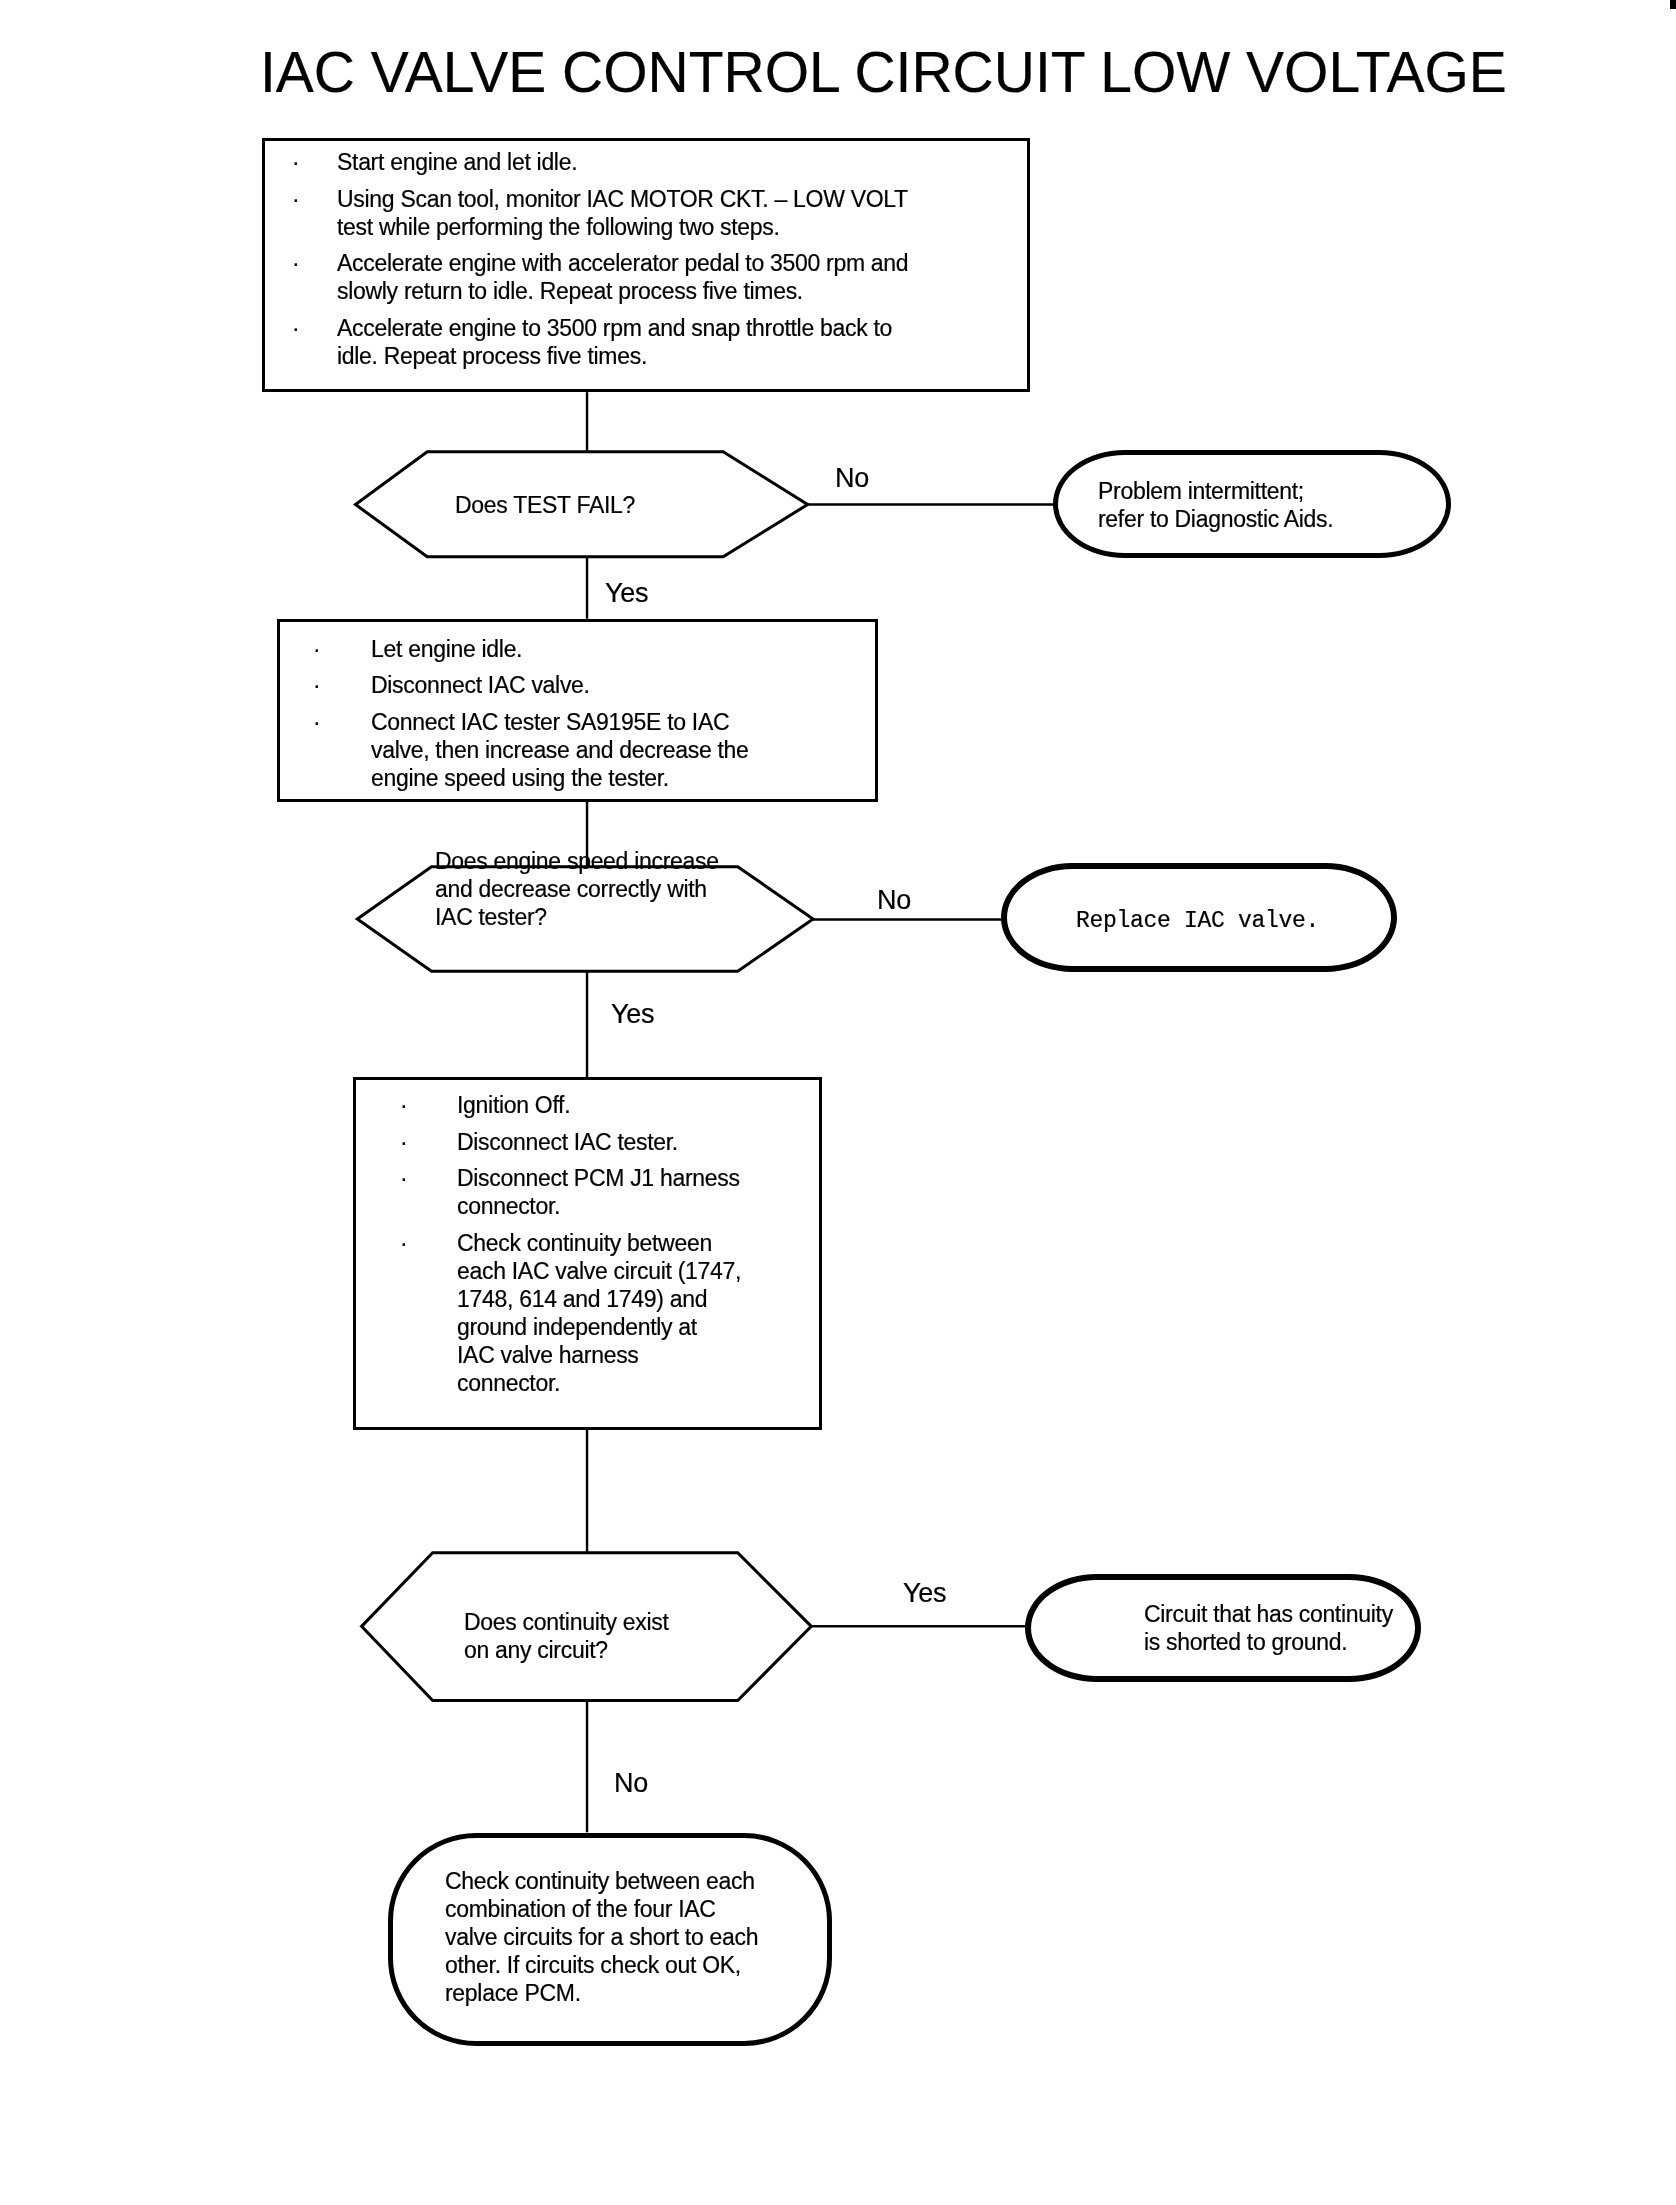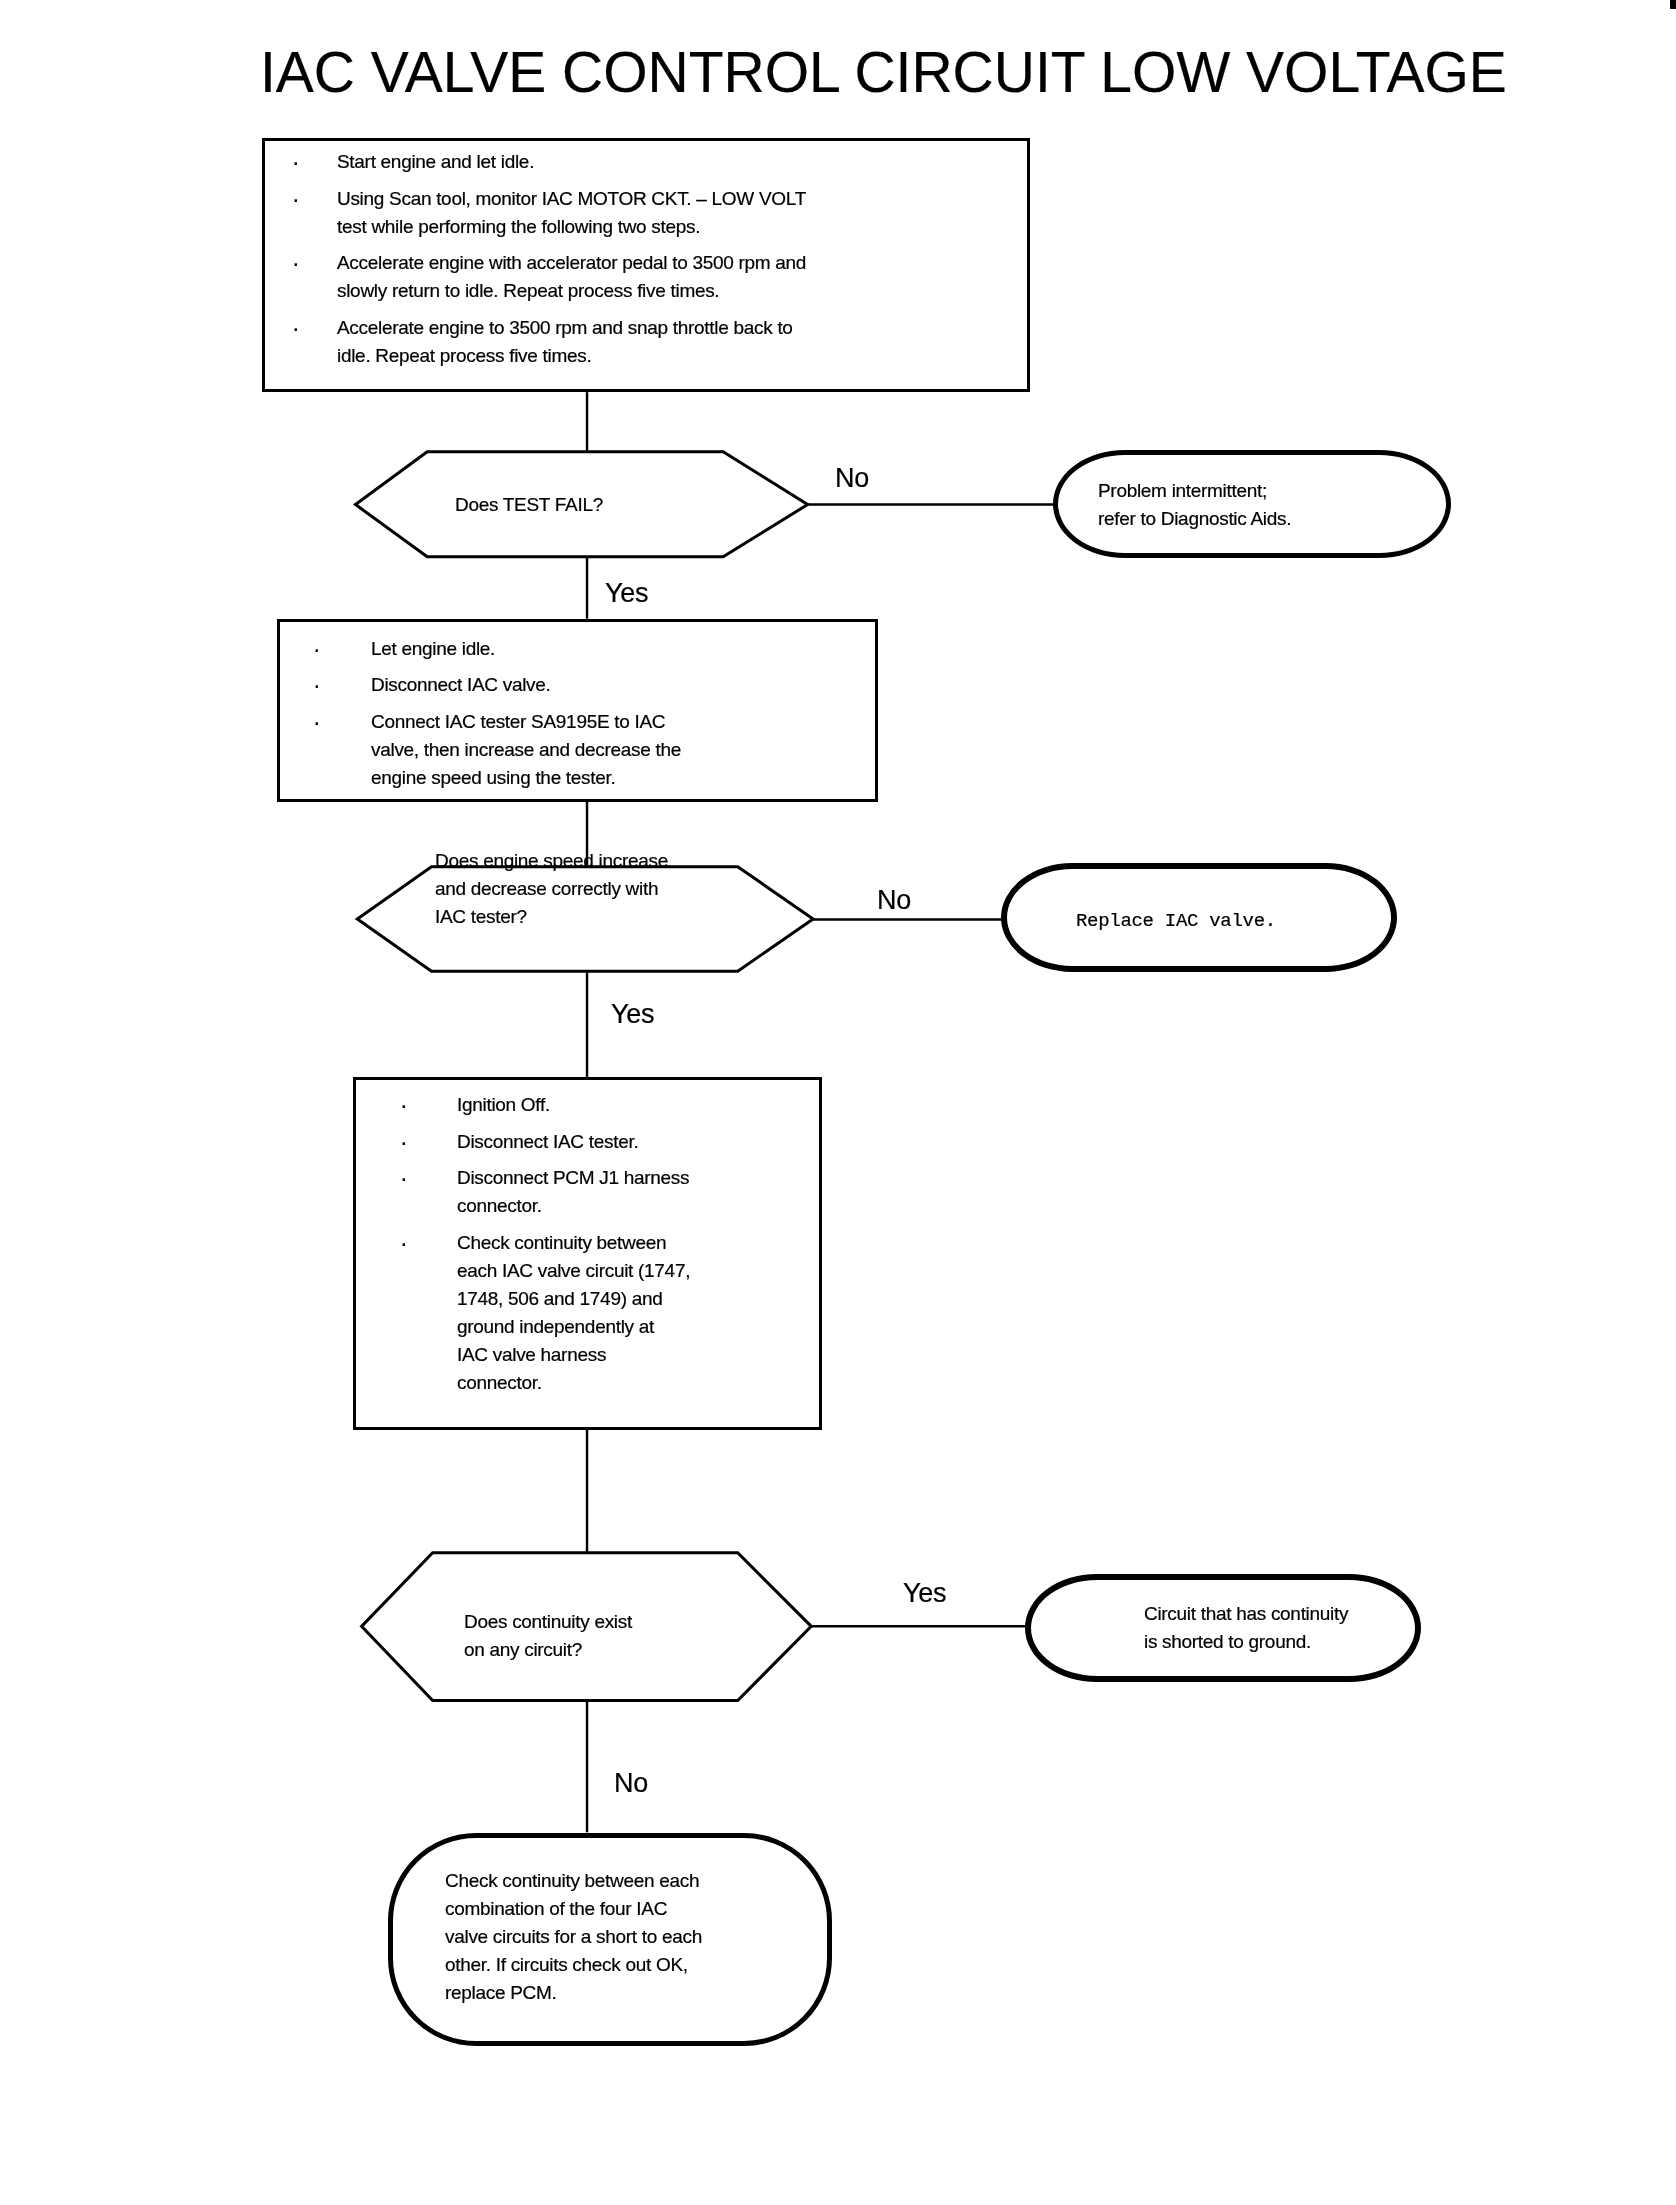--- a/index.html
+++ b/index.html
@@ -4,21 +4,21 @@
 <style>
   html,body{margin:0;padding:0;background:#ffffff;}
   body{
     position:relative;
     width:1676px;height:2205px;
     font-family:"Liberation Sans", sans-serif;
     color:#000;
     -webkit-text-stroke:0.2px #000;
   }
   .abs{position:absolute;}
-  .tl{white-space:nowrap;line-height:28px;font-size:19px;letter-spacing:-0.3px;}
+  .tl{white-space:nowrap;line-height:28px;font-size:23px;letter-spacing:-0.3px;}
   .title{font-size:57px;letter-spacing:0;white-space:nowrap;}
   .pbox{
     position:absolute;box-sizing:border-box;
     border:3px solid #000;background:#fff;
   }
   .stad{
     position:absolute;box-sizing:border-box;background:#fff;
   }
   .item{display:flex;align-items:flex-start;}
   .item + .item{margin-top:8.5px;}
@@ -152,21 +152,21 @@
     <div class="itxt">
       <div class="tl">Disconnect PCM J1 harness</div>
       <div class="tl">connector.</div>
     </div>
   </div>
   <div class="item">
     <span class="blt" style="width:57px;">·</span>
     <div class="itxt">
       <div class="tl">Check continuity between</div>
       <div class="tl">each IAC valve circuit (1747,</div>
-      <div class="tl">1748, 506 and 1749) and</div>
+      <div class="tl">1748, 614 and 1749) and</div>
       <div class="tl">ground independently at</div>
       <div class="tl">IAC valve harness</div>
       <div class="tl">connector.</div>
     </div>
   </div>
 </div>
 
 <div class="abs" style="left:464px;top:1608px;">
   <div class="tl">Does continuity exist</div>
   <div class="tl">on any circuit?</div>

